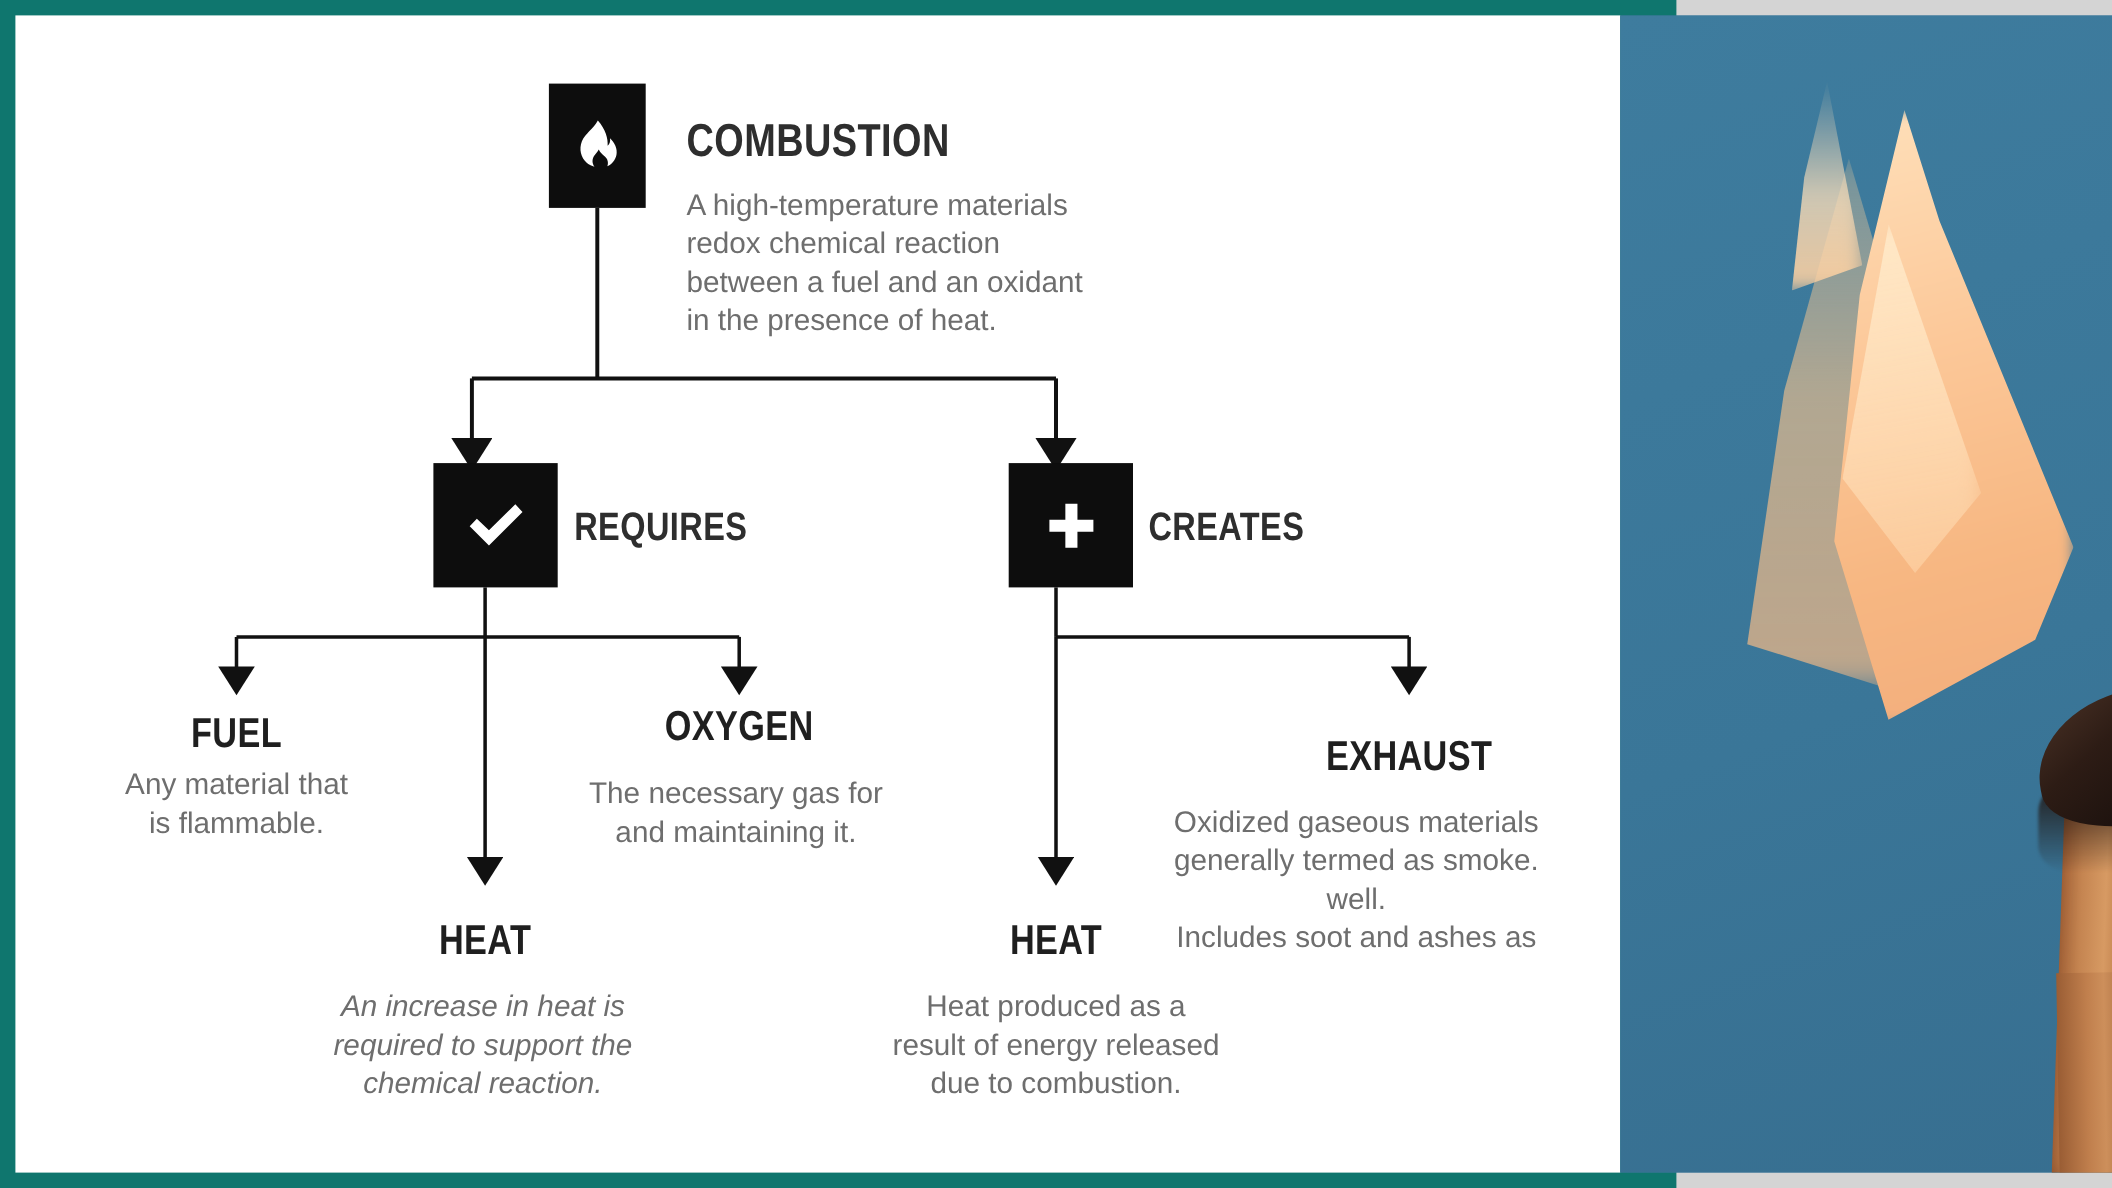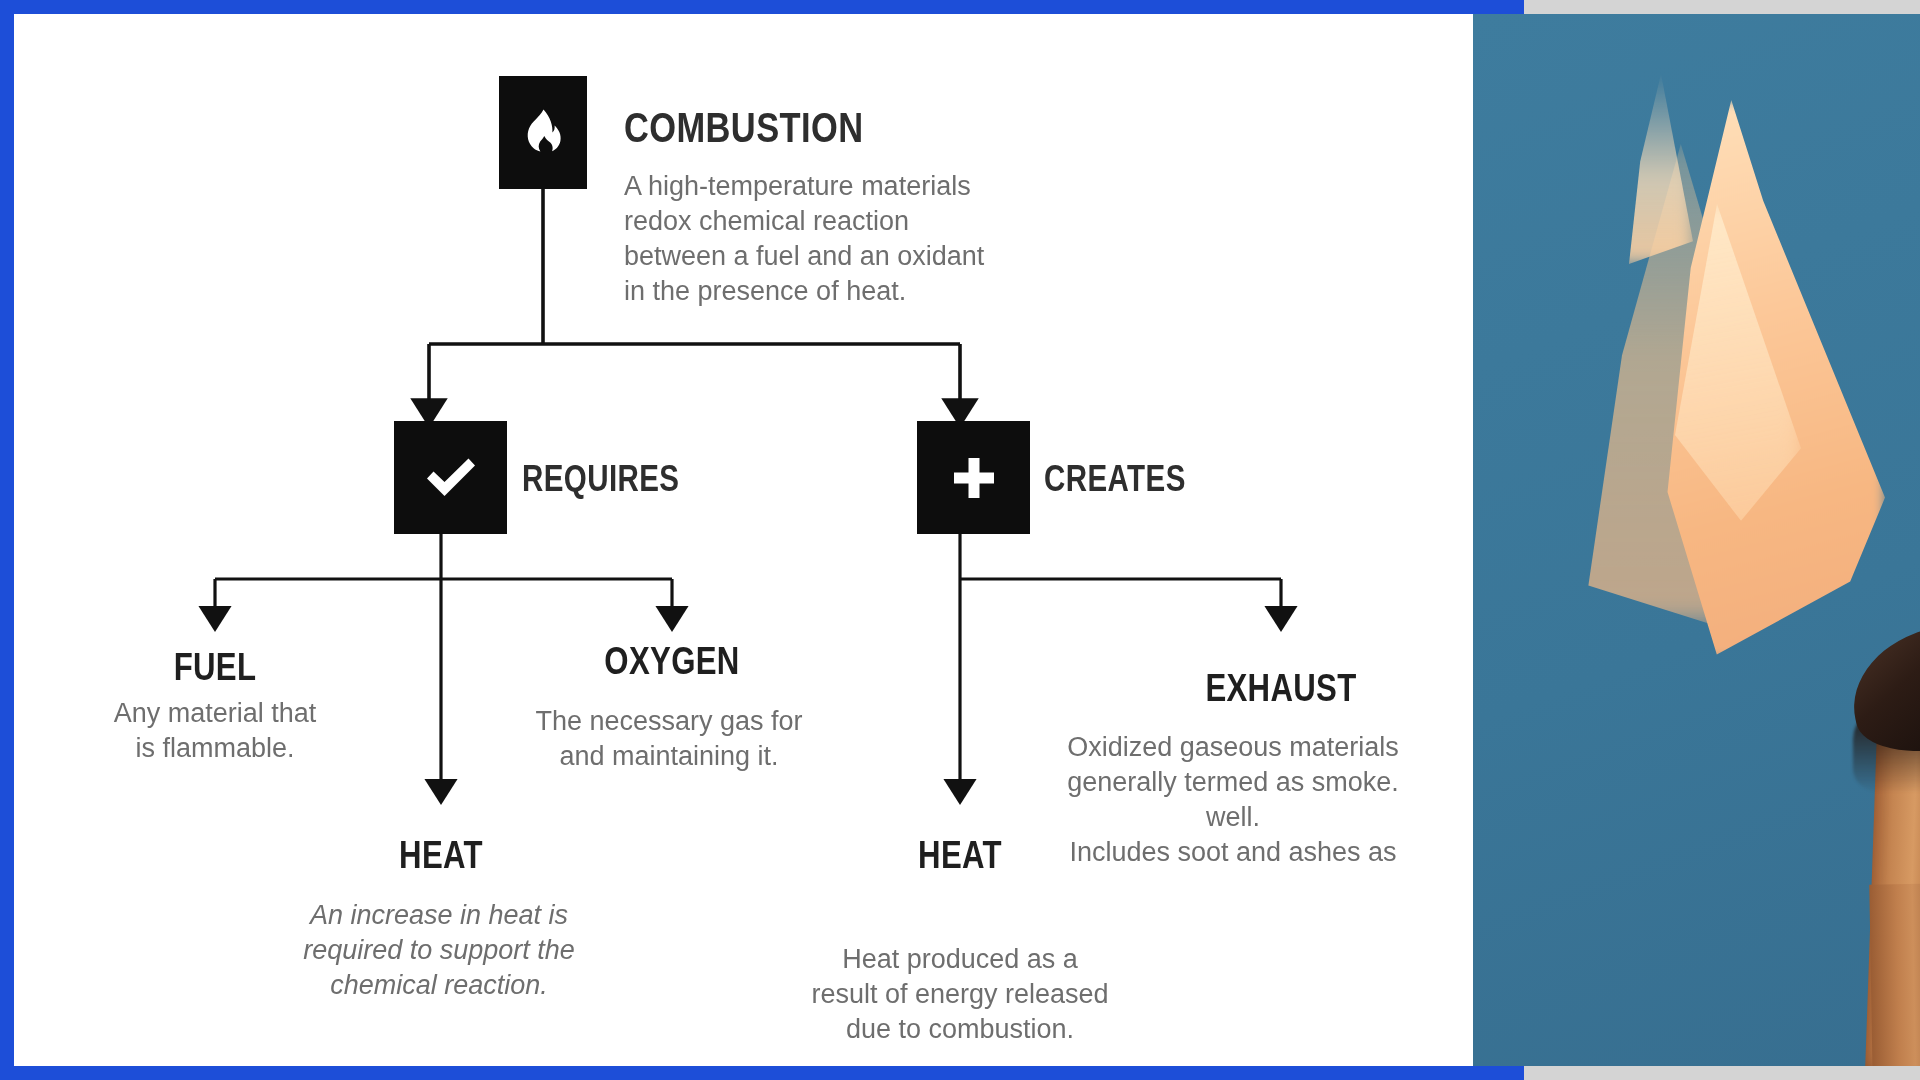--- a/index.html
+++ b/index.html
@@ -5,21 +5,21 @@
   * { box-sizing: border-box; margin: 0; padding: 0; }
   html, body {
     width: 1920px; height: 1080px;
     background: #d4d4d4;
     font-family: "Liberation Sans", sans-serif;
     overflow: hidden;
   }
   #stage {
     position: relative;
     width: 1524px; height: 1080px;
-    background: #1d4ed8;
+    background: #0f766e;
   }
   
   #panel {
     position: absolute;
     left: 14px; top: 14px;
     width: 1459px; height: 1052px;
     background: #ffffff;
     overflow: hidden;
   }
   
@@ -248,21 +248,21 @@
     </div>
 
     <div class="node-title" style="left:327px; top:820px; width:200px; font-size:38px;">HEAT</div>
     <div class="desc center" style="left:270px; top:884px; width:310px;font-style:italic;">
       <div>An increase in heat is</div>
       <div>required to support the</div>
       <div>chemical reaction.</div>
     </div>
 
     <div class="node-title" style="left:846px; top:820px; width:200px; font-size:38px;">HEAT</div>
-    <div class="desc center" style="left:791px; top:884px; width:310px;margin-top:44px;">
+    <div class="desc center" style="left:791px; top:884px; width:310px;">
       <div>Heat produced as a</div>
       <div>result of energy released</div>
       <div>due to combustion.</div>
     </div>
 
     <div class="node-title" style="left:1167px; top:653px; width:200px; font-size:38px;">EXHAUST</div>
     <div class="desc center" style="left:1044px; top:716px; width:350px;">
       <div>Oxidized gaseous materials</div>
       <div>generally termed as smoke.</div>
       <div>well.</div>

